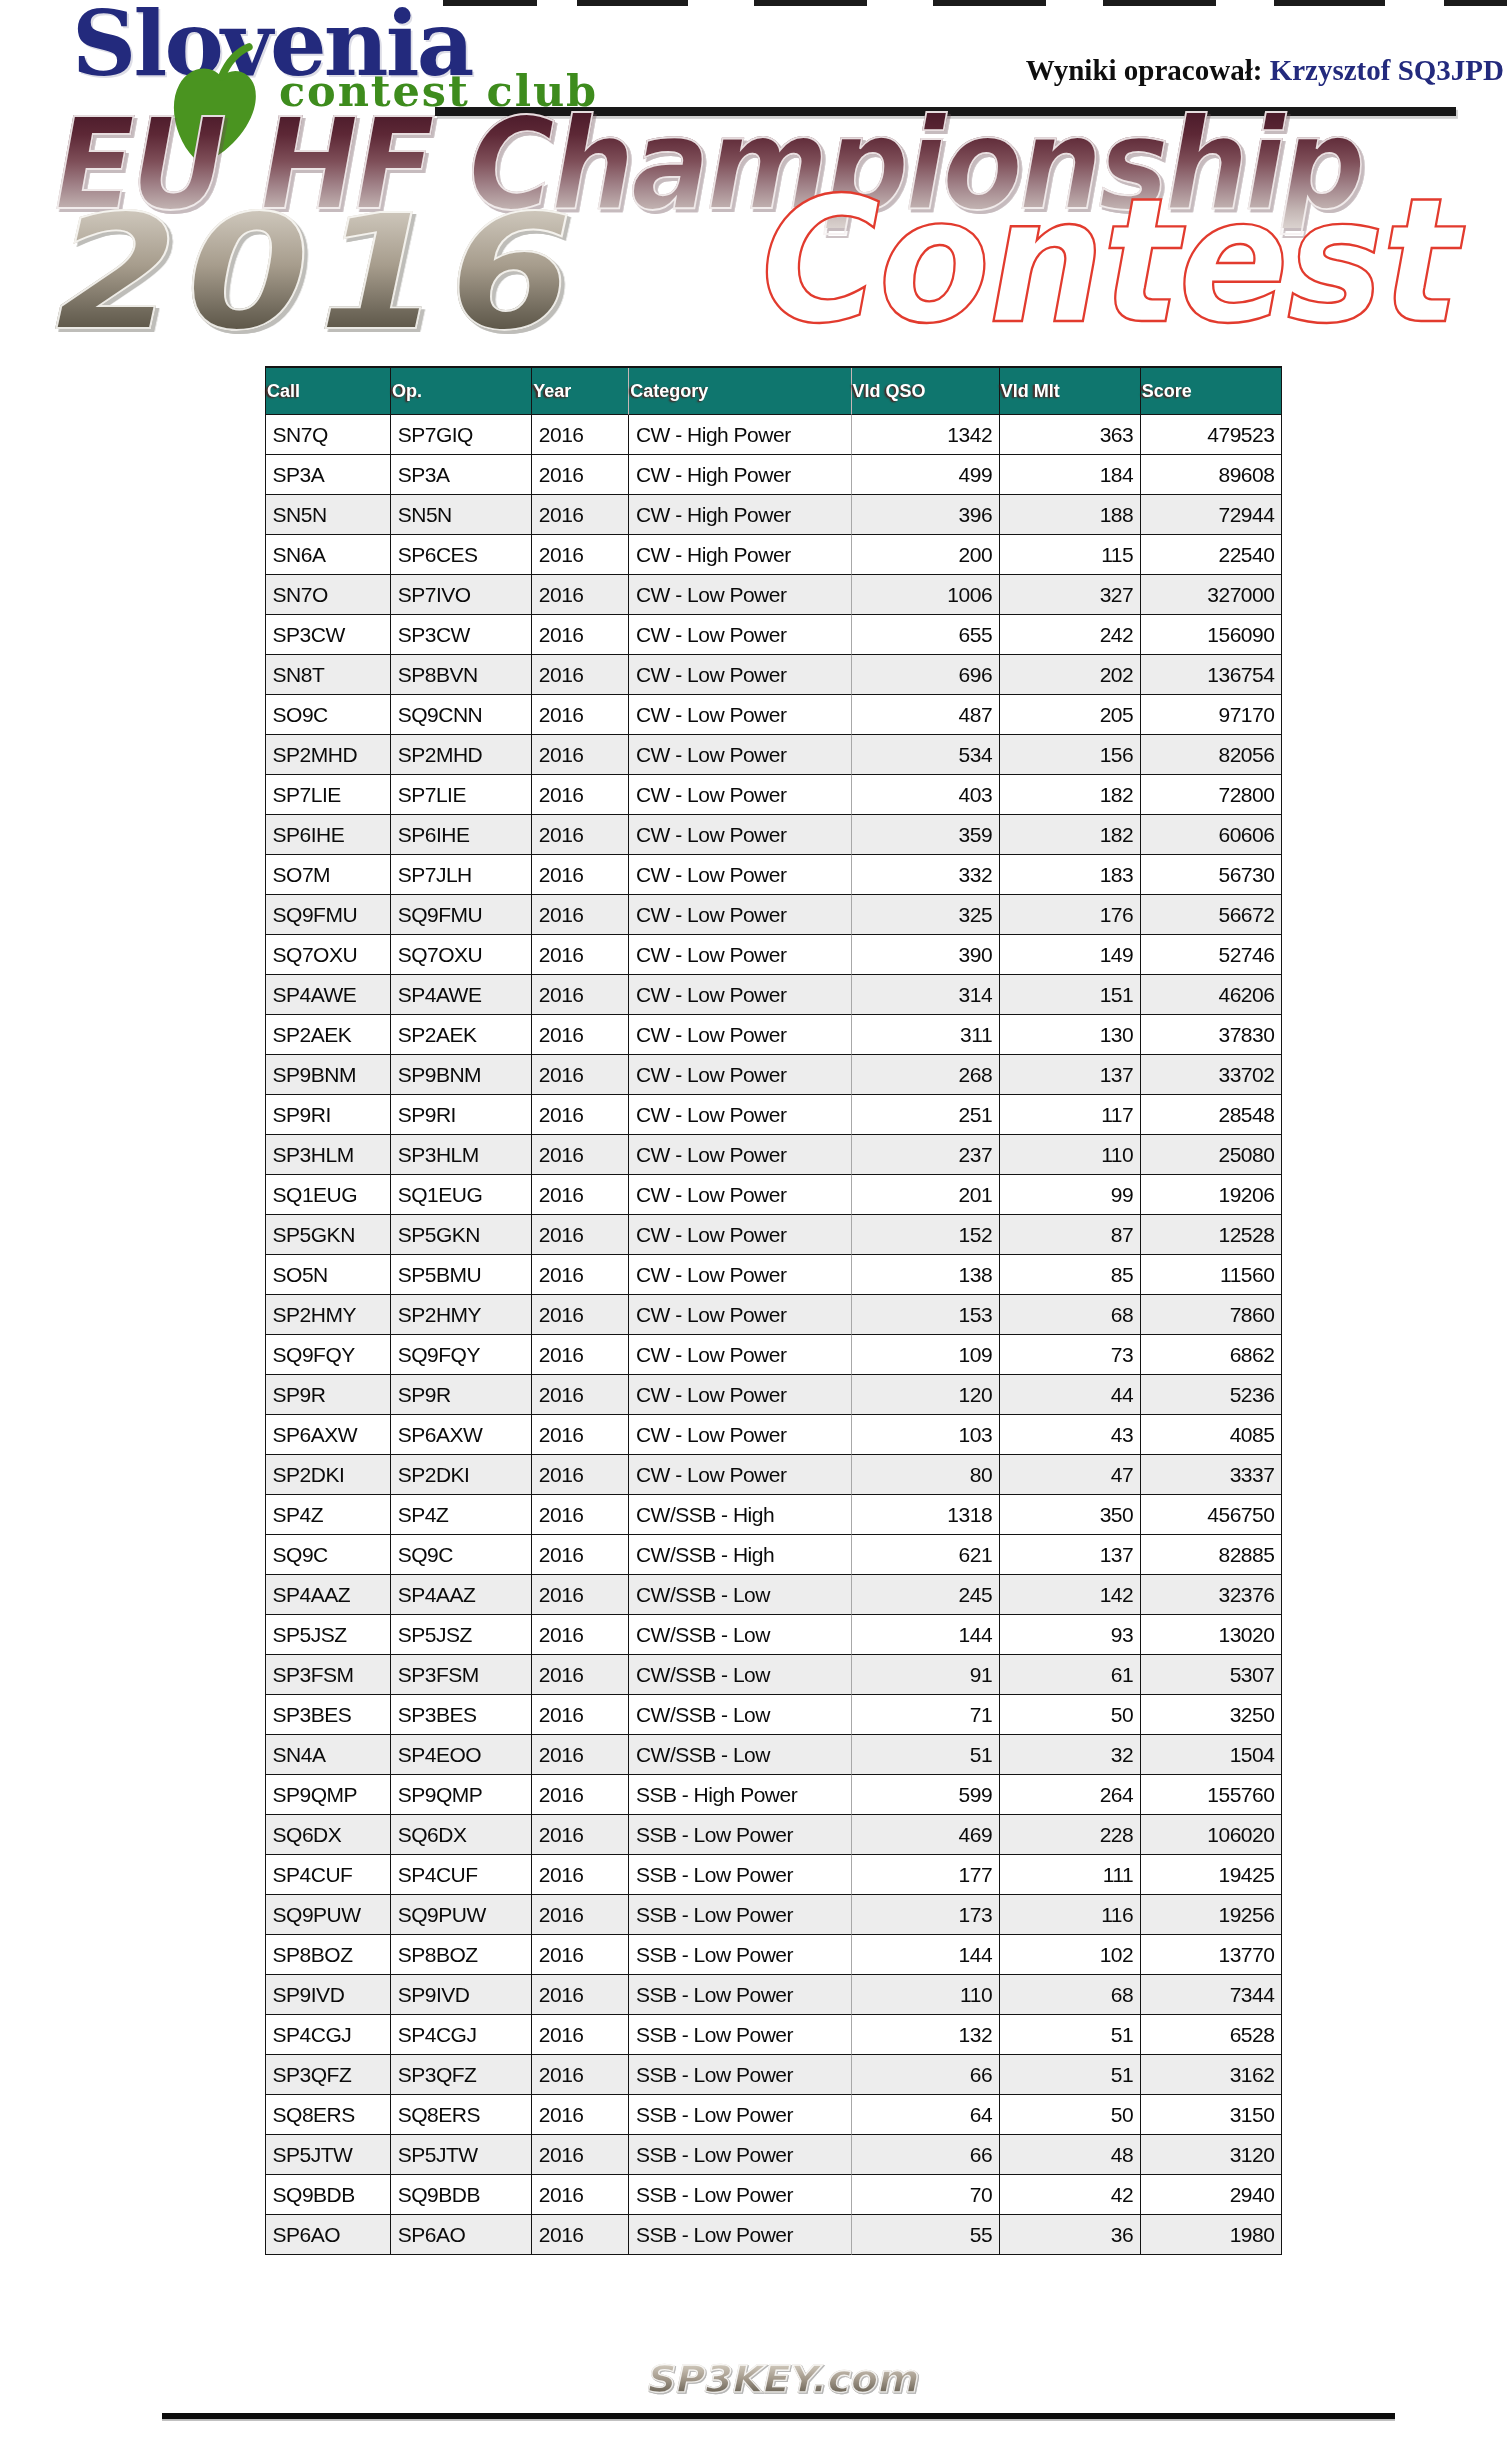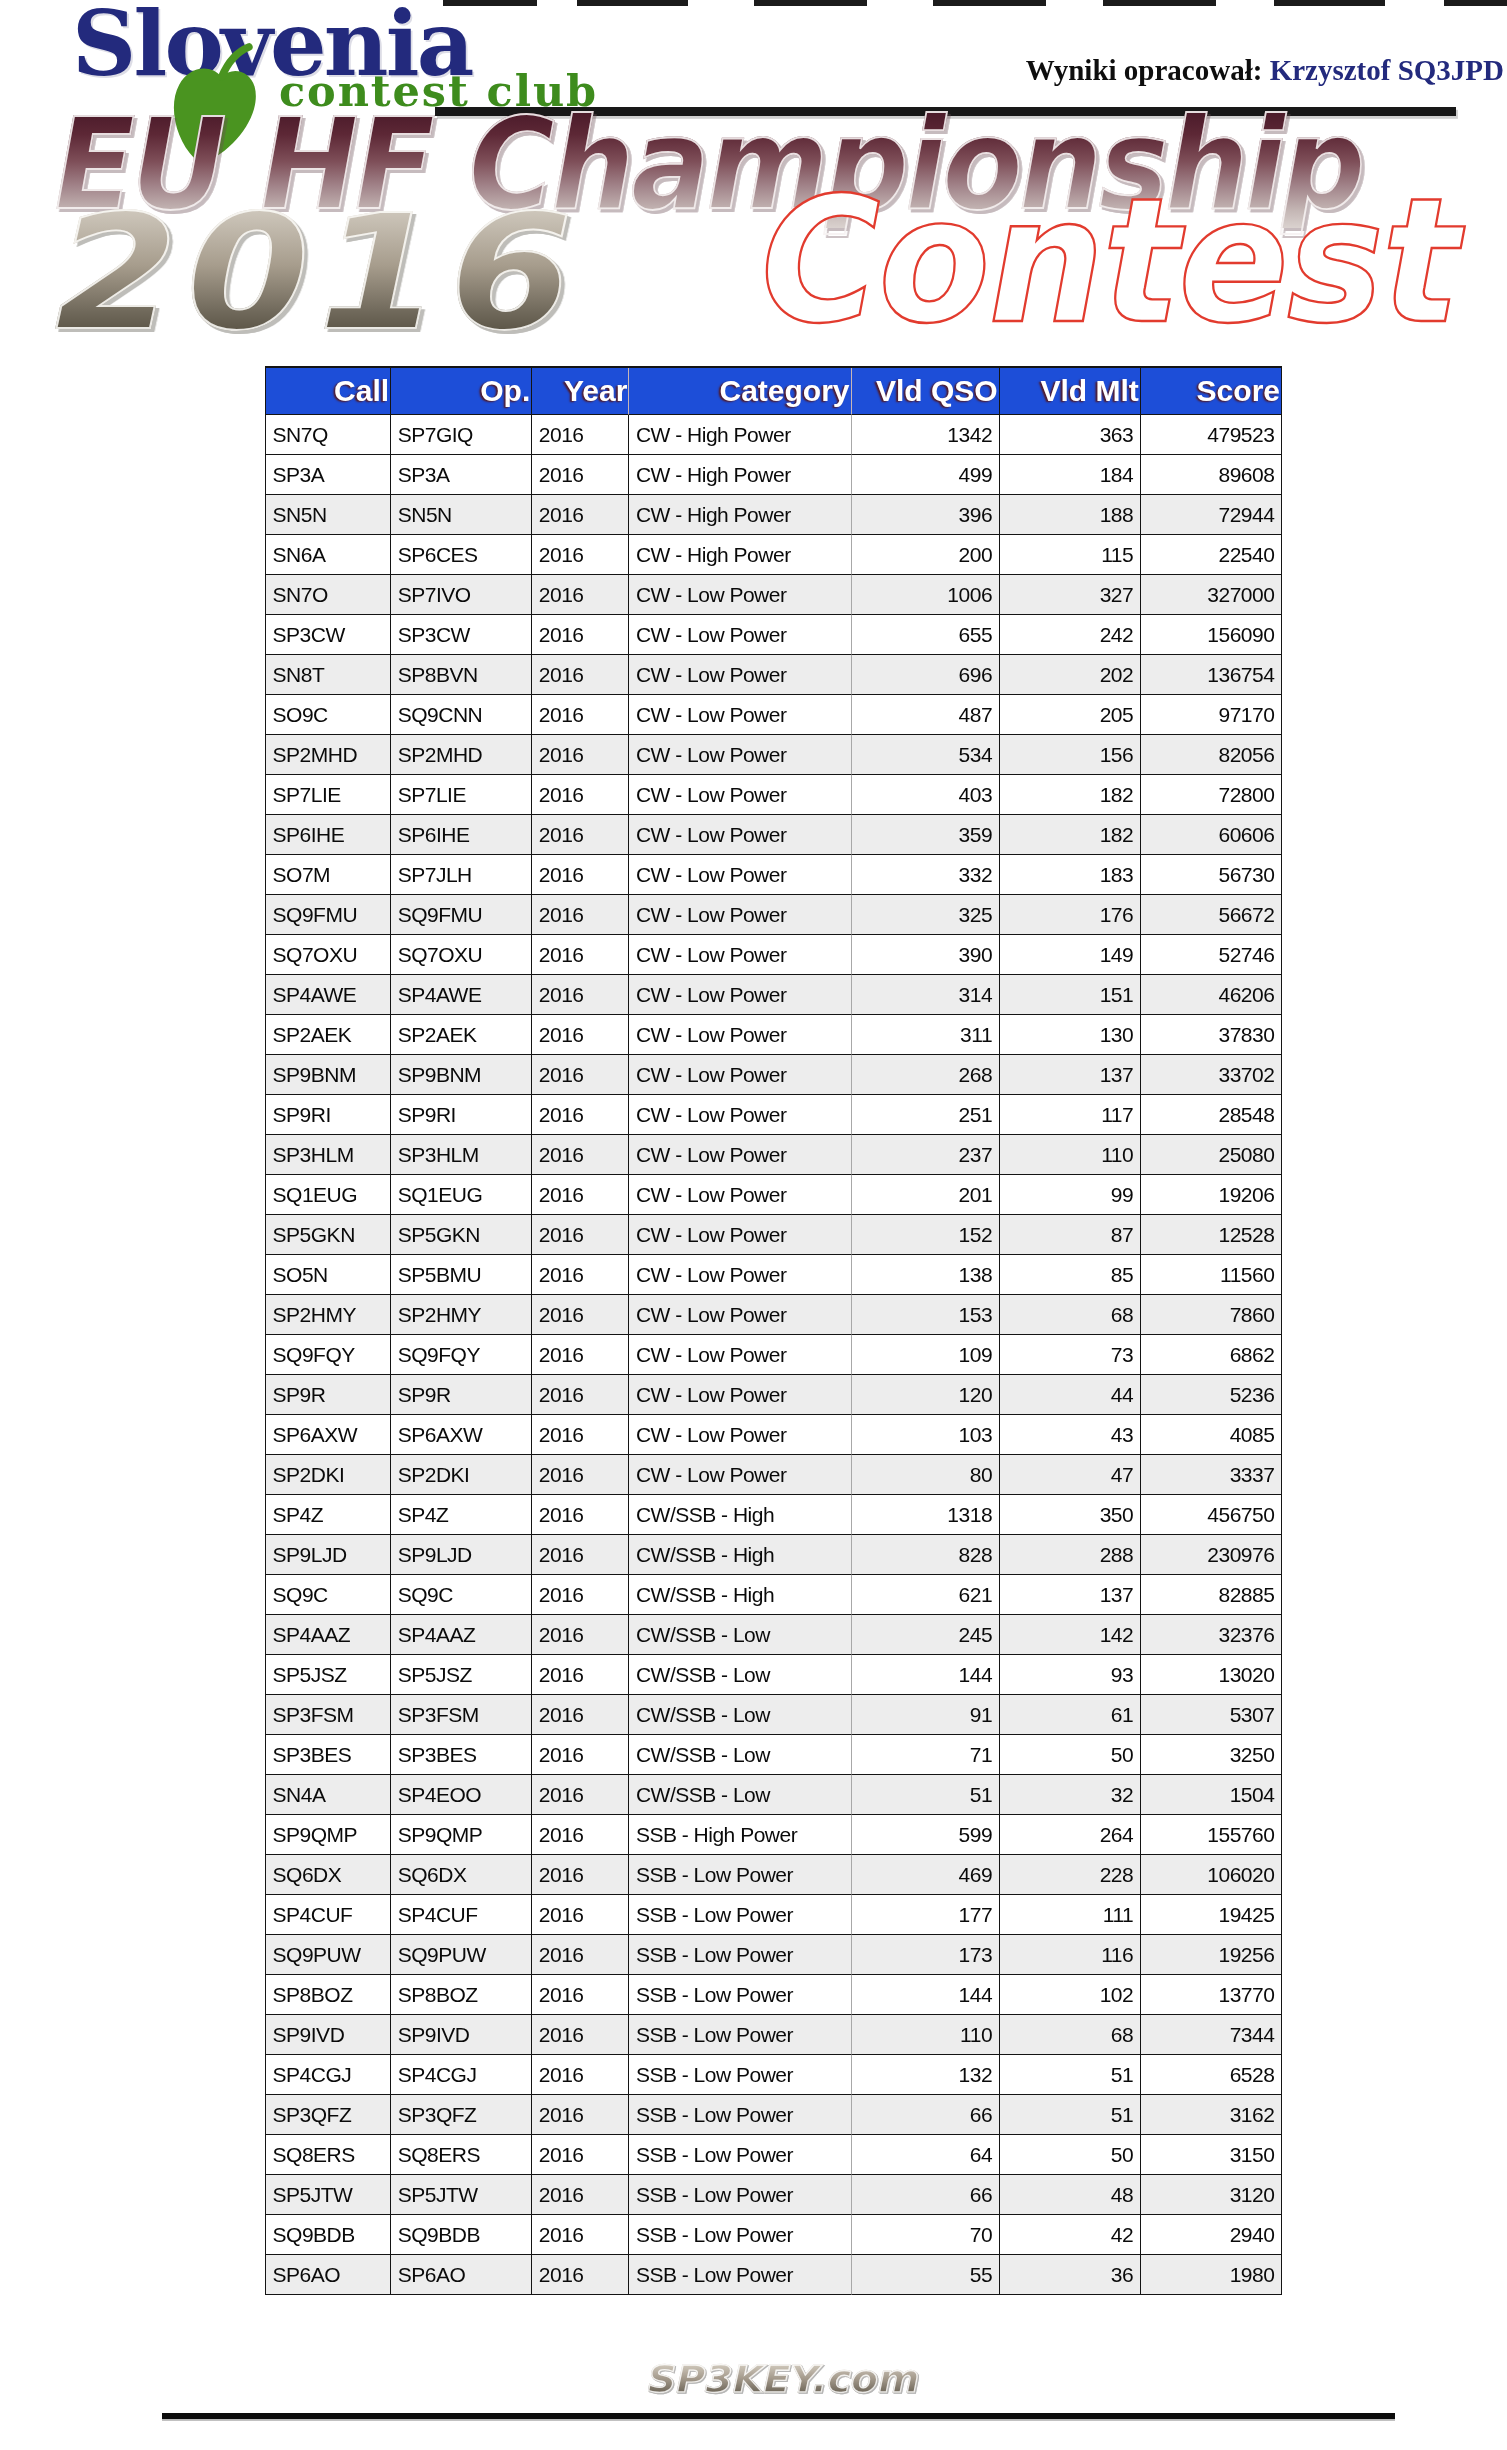--- a/index.html
+++ b/index.html
@@ -68,23 +68,23 @@
   
   table.results{
     position:absolute;left:265px;top:366px;width:1017px;
     border-collapse:separate;border-spacing:0;table-layout:fixed;
     border-left:1.9px solid #141414;border-top:2.8px solid #141414;
     background:#fff;
   }
   col.c0{width:125px}col.c1{width:141px}col.c2{width:97px}col.c3{width:222px}
   col.c4{width:148px}col.c5{width:141px}col.c6{width:141px}
   th{
-    height:44px;background:#1d4ed8;color:#ffffff;
-    font-family:"Liberation Sans",sans-serif;font-weight:700;font-size:30px;
-    text-align:right;vertical-align:middle;
+    height:44px;background:#0f766e;color:#ffffff;
+    font-family:"Liberation Sans",sans-serif;font-weight:700;font-size:18px;
+    text-align:left;vertical-align:middle;
     border-right:1.9px solid #141414;border-bottom:1.9px solid #141414;
     text-shadow:-1.9px 0.9px 1.9px rgba(88,20,20,0.9);
     letter-spacing:0px;
   }
   th.c2{border-right-color:#c7b6b6}
   th.c3{border-right:0.9px solid #c7b6b6}
   td{
     height:39px;vertical-align:middle;color:#0a0a0a;
     font-family:"Liberation Sans",sans-serif;font-size:21px;letter-spacing:-0.5px;
     padding:0 6.6px;overflow:hidden;white-space:nowrap;
@@ -405,29 +405,20 @@
       </tr>
       <tr>
         <td class="c0">SP4Z</td>
         <td class="c1">SP4Z</td>
         <td class="c2">2016</td>
         <td class="c3">CW/SSB - High</td>
         <td class="c4">1318</td>
         <td class="c5">350</td>
         <td class="c6">456750</td>
       </tr>
-      <tr class="alt">
-        <td class="c0">SP9LJD</td>
-        <td class="c1">SP9LJD</td>
-        <td class="c2">2016</td>
-        <td class="c3">CW/SSB - High</td>
-        <td class="c4">828</td>
-        <td class="c5">288</td>
-        <td class="c6">230976</td>
-      </tr>
       <tr>
         <td class="c0">SQ9C</td>
         <td class="c1">SQ9C</td>
         <td class="c2">2016</td>
         <td class="c3">CW/SSB - High</td>
         <td class="c4">621</td>
         <td class="c5">137</td>
         <td class="c6">82885</td>
       </tr>
       <tr class="alt">

